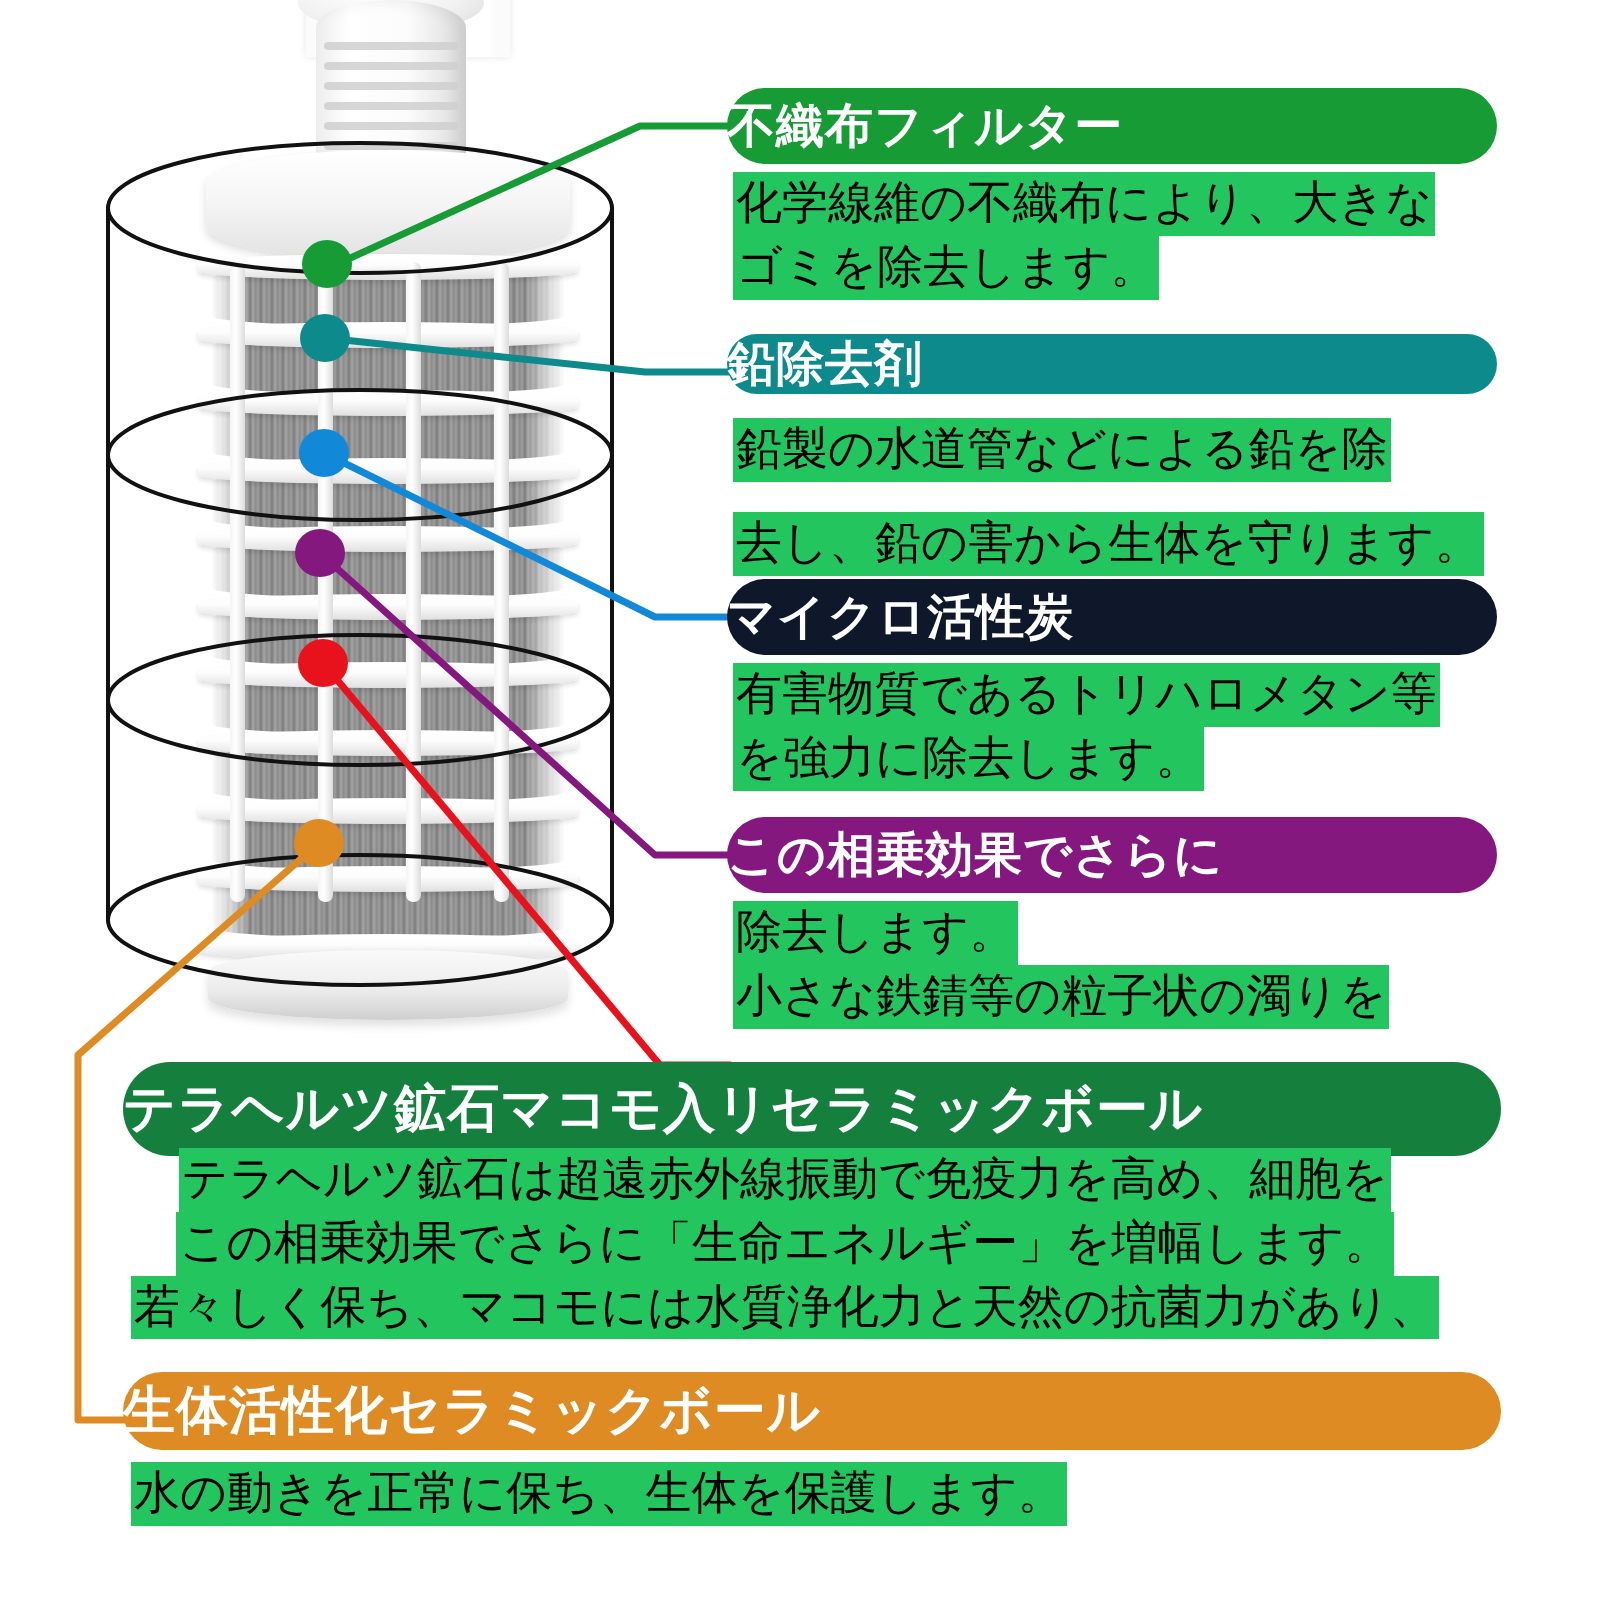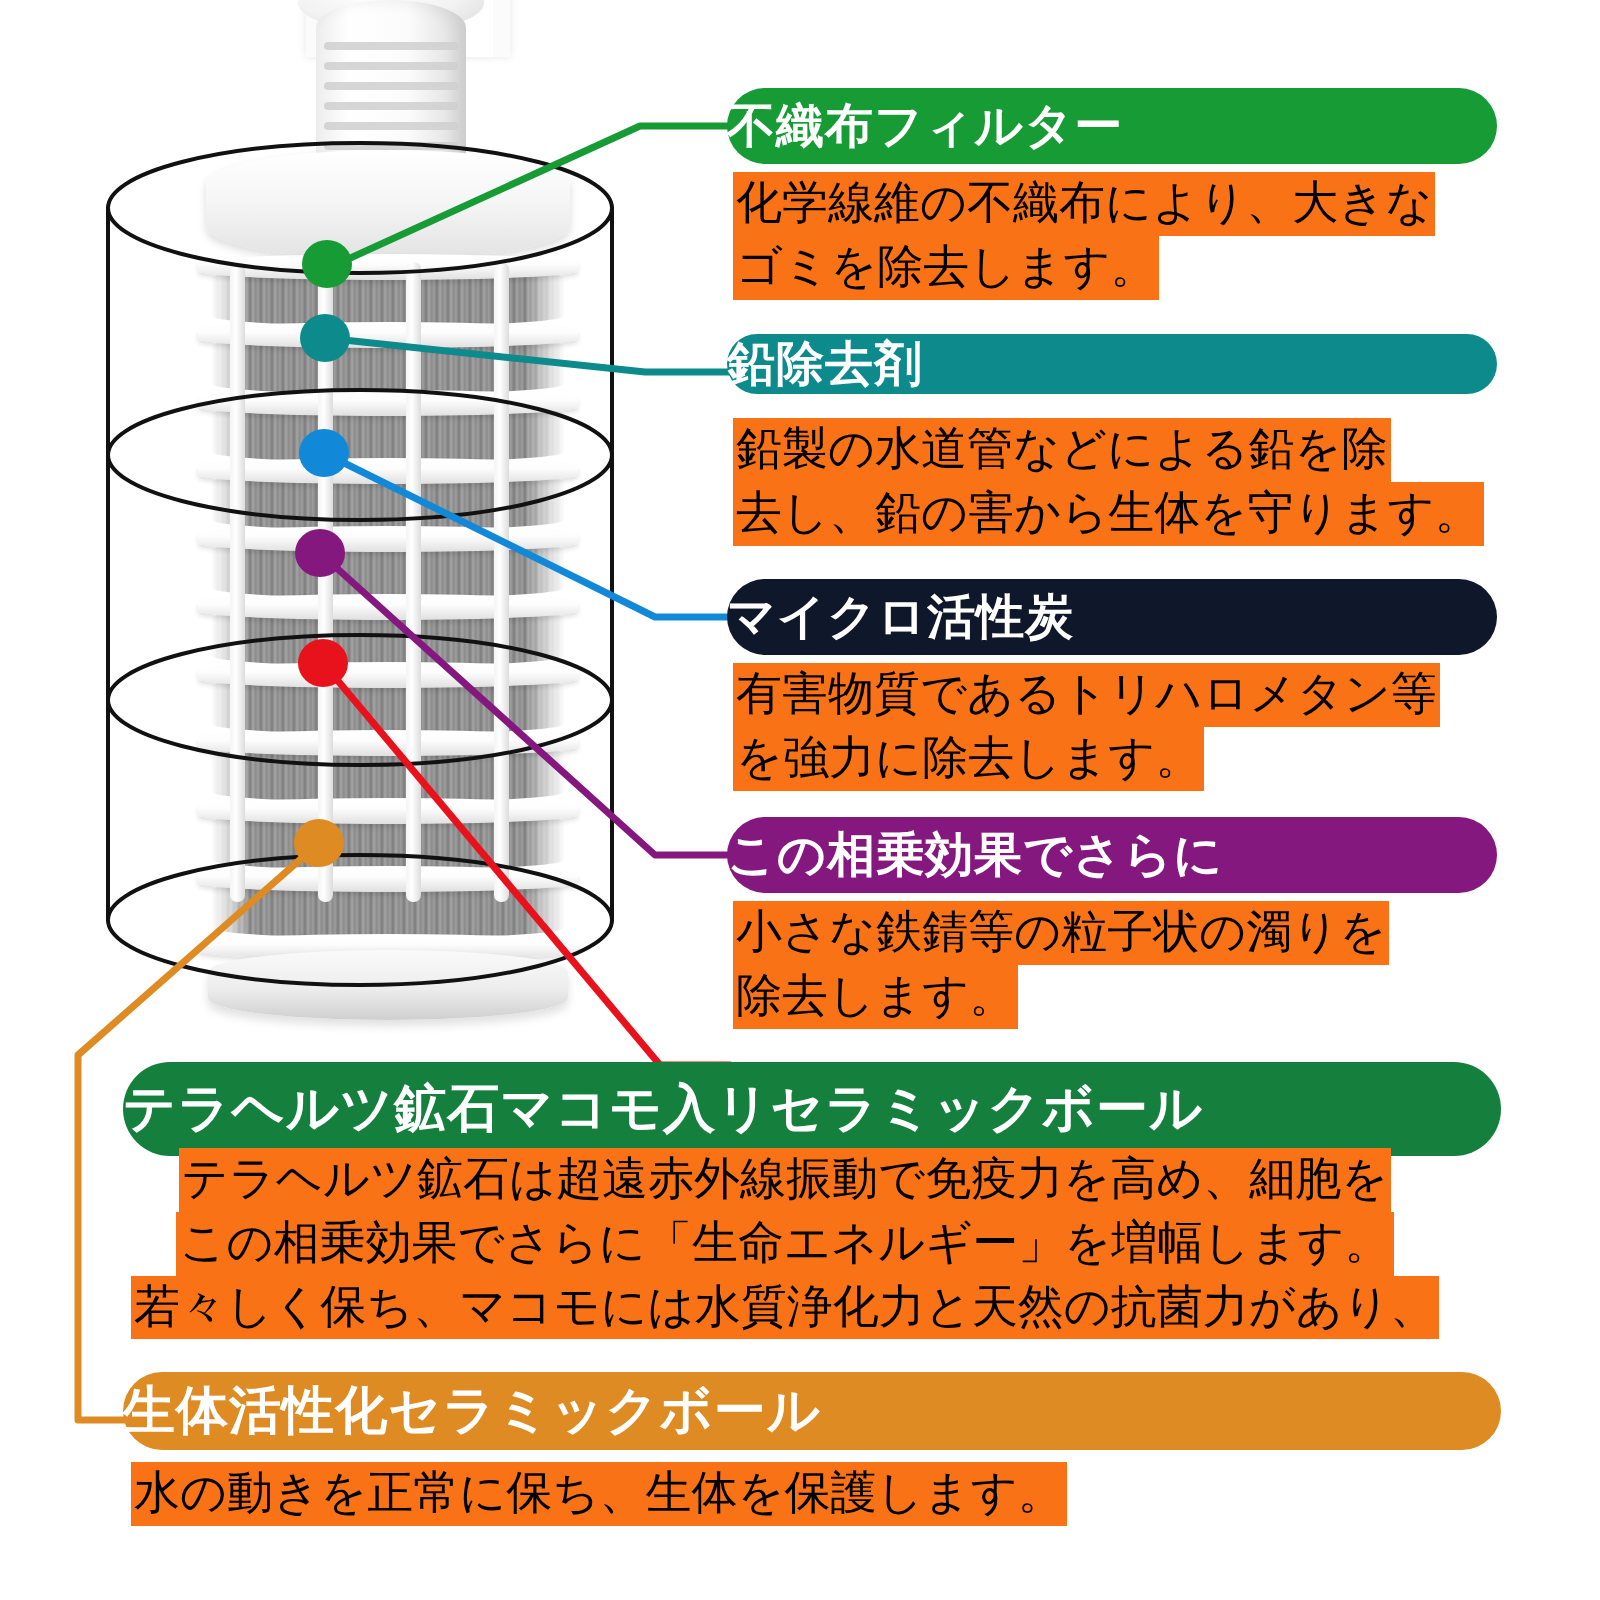--- a/index.html
+++ b/index.html
@@ -97,21 +97,21 @@
     font-family:"DejaVu Sans","Liberation Sans",sans-serif;
     white-space:nowrap;
   }
   .desc{
     position:absolute;
     display:flex;flex-direction:column;align-items:flex-start;
     font-family:"Liberation Serif","DejaVu Serif",serif;
     color:#000000;
   }
   .desc span{
-    background:#f97316;
+    background:#22c55e;
     line-height:1.30;
     padding:1px 3px 3px 3px;
     display:inline-block;
     white-space:nowrap;
   }
 </style>
 </head>
 <body>
 
 <div id="stage">
@@ -196,39 +196,39 @@
     <span>不織布フィルター</span>
   </div>
   <div class="desc" style="left:733px;top:172px;font-size:46px;">
     <span>化学線維の不織布により、大きな</span>
     <span>ゴミを除去します。</span>
   </div>
 
   <div class="pill" style="left:727px;top:334px;width:770px;height:60px;font-size:48px;background:#0D8A8C">
     <span>鉛除去剤</span>
   </div>
-  <div class="desc" style="left:733px;top:418px;font-size:46px;">
+  <div class="desc" style="left:733px;top:418px;font-size:46px;gap:30px;">
     <span>鉛製の水道管などによる鉛を除</span>
     <span>去し、鉛の害から生体を守ります。</span>
   </div>
 
   <div class="pill" style="left:727px;top:579px;width:770px;height:76px;font-size:48px;background:#0f172a">
     <span>マイクロ活性炭</span>
   </div>
   <div class="desc" style="left:733px;top:663px;font-size:46px;">
     <span>有害物質であるトリハロメタン等</span>
     <span>を強力に除去します。</span>
   </div>
 
   <div class="pill" style="left:727px;top:817px;width:770px;height:76px;font-size:48px;background:#85187E">
     <span>この相乗効果でさらに</span>
   </div>
   <div class="desc" style="left:733px;top:901px;font-size:46px;">
+    <span>除去します。</span>
     <span>小さな鉄錆等の粒子状の濁りを</span>
-    <span>除去します。</span>
   </div>
 
   <div class="pill" style="left:123px;top:1062px;width:1378px;height:94px;font-size:52px;background:#15803d">
     <span>テラヘルツ鉱石マコモ入リセラミックボール</span>
   </div>
   <div class="desc" style="left:131px;top:1148px;font-size:46px;align-items:center;">
     <span>テラヘルツ鉱石は超遠赤外線振動で免疫力を高め、細胞を</span>
     <span>この相乗効果でさらに「生命エネルギー」を増幅します。</span>
     <span>若々しく保ち、マコモには水質浄化力と天然の抗菌力があり、</span>
   </div>

